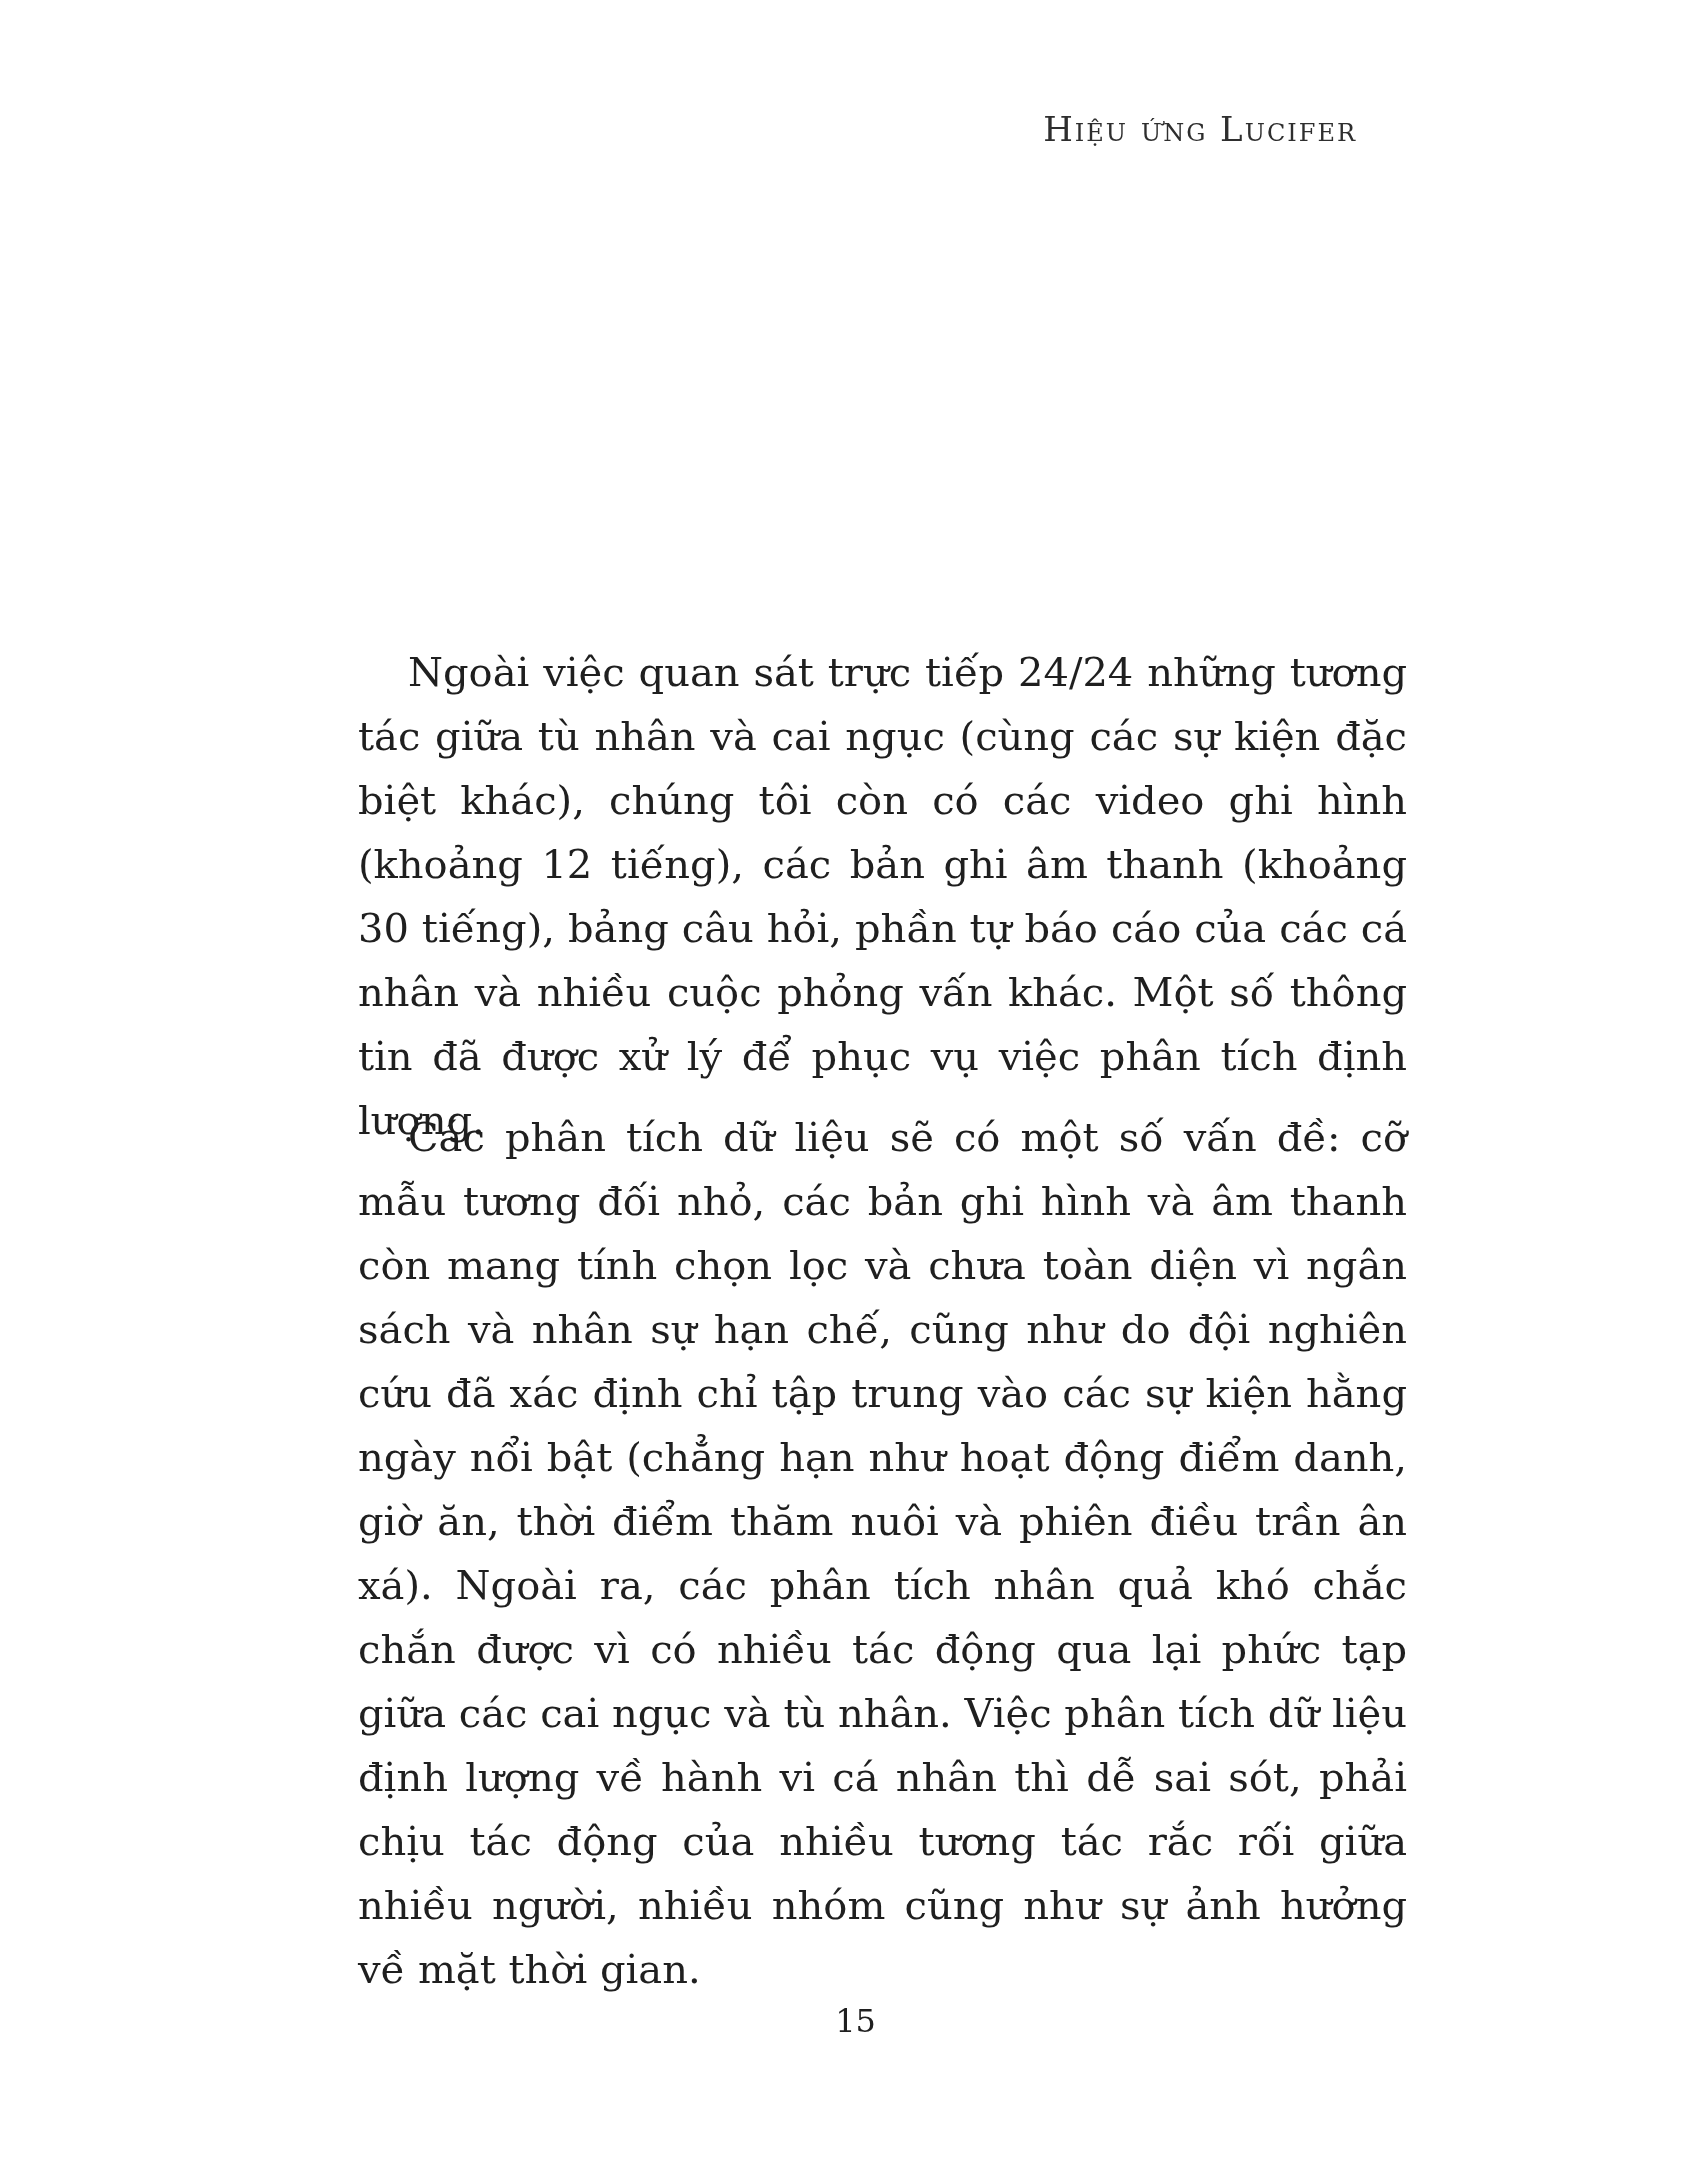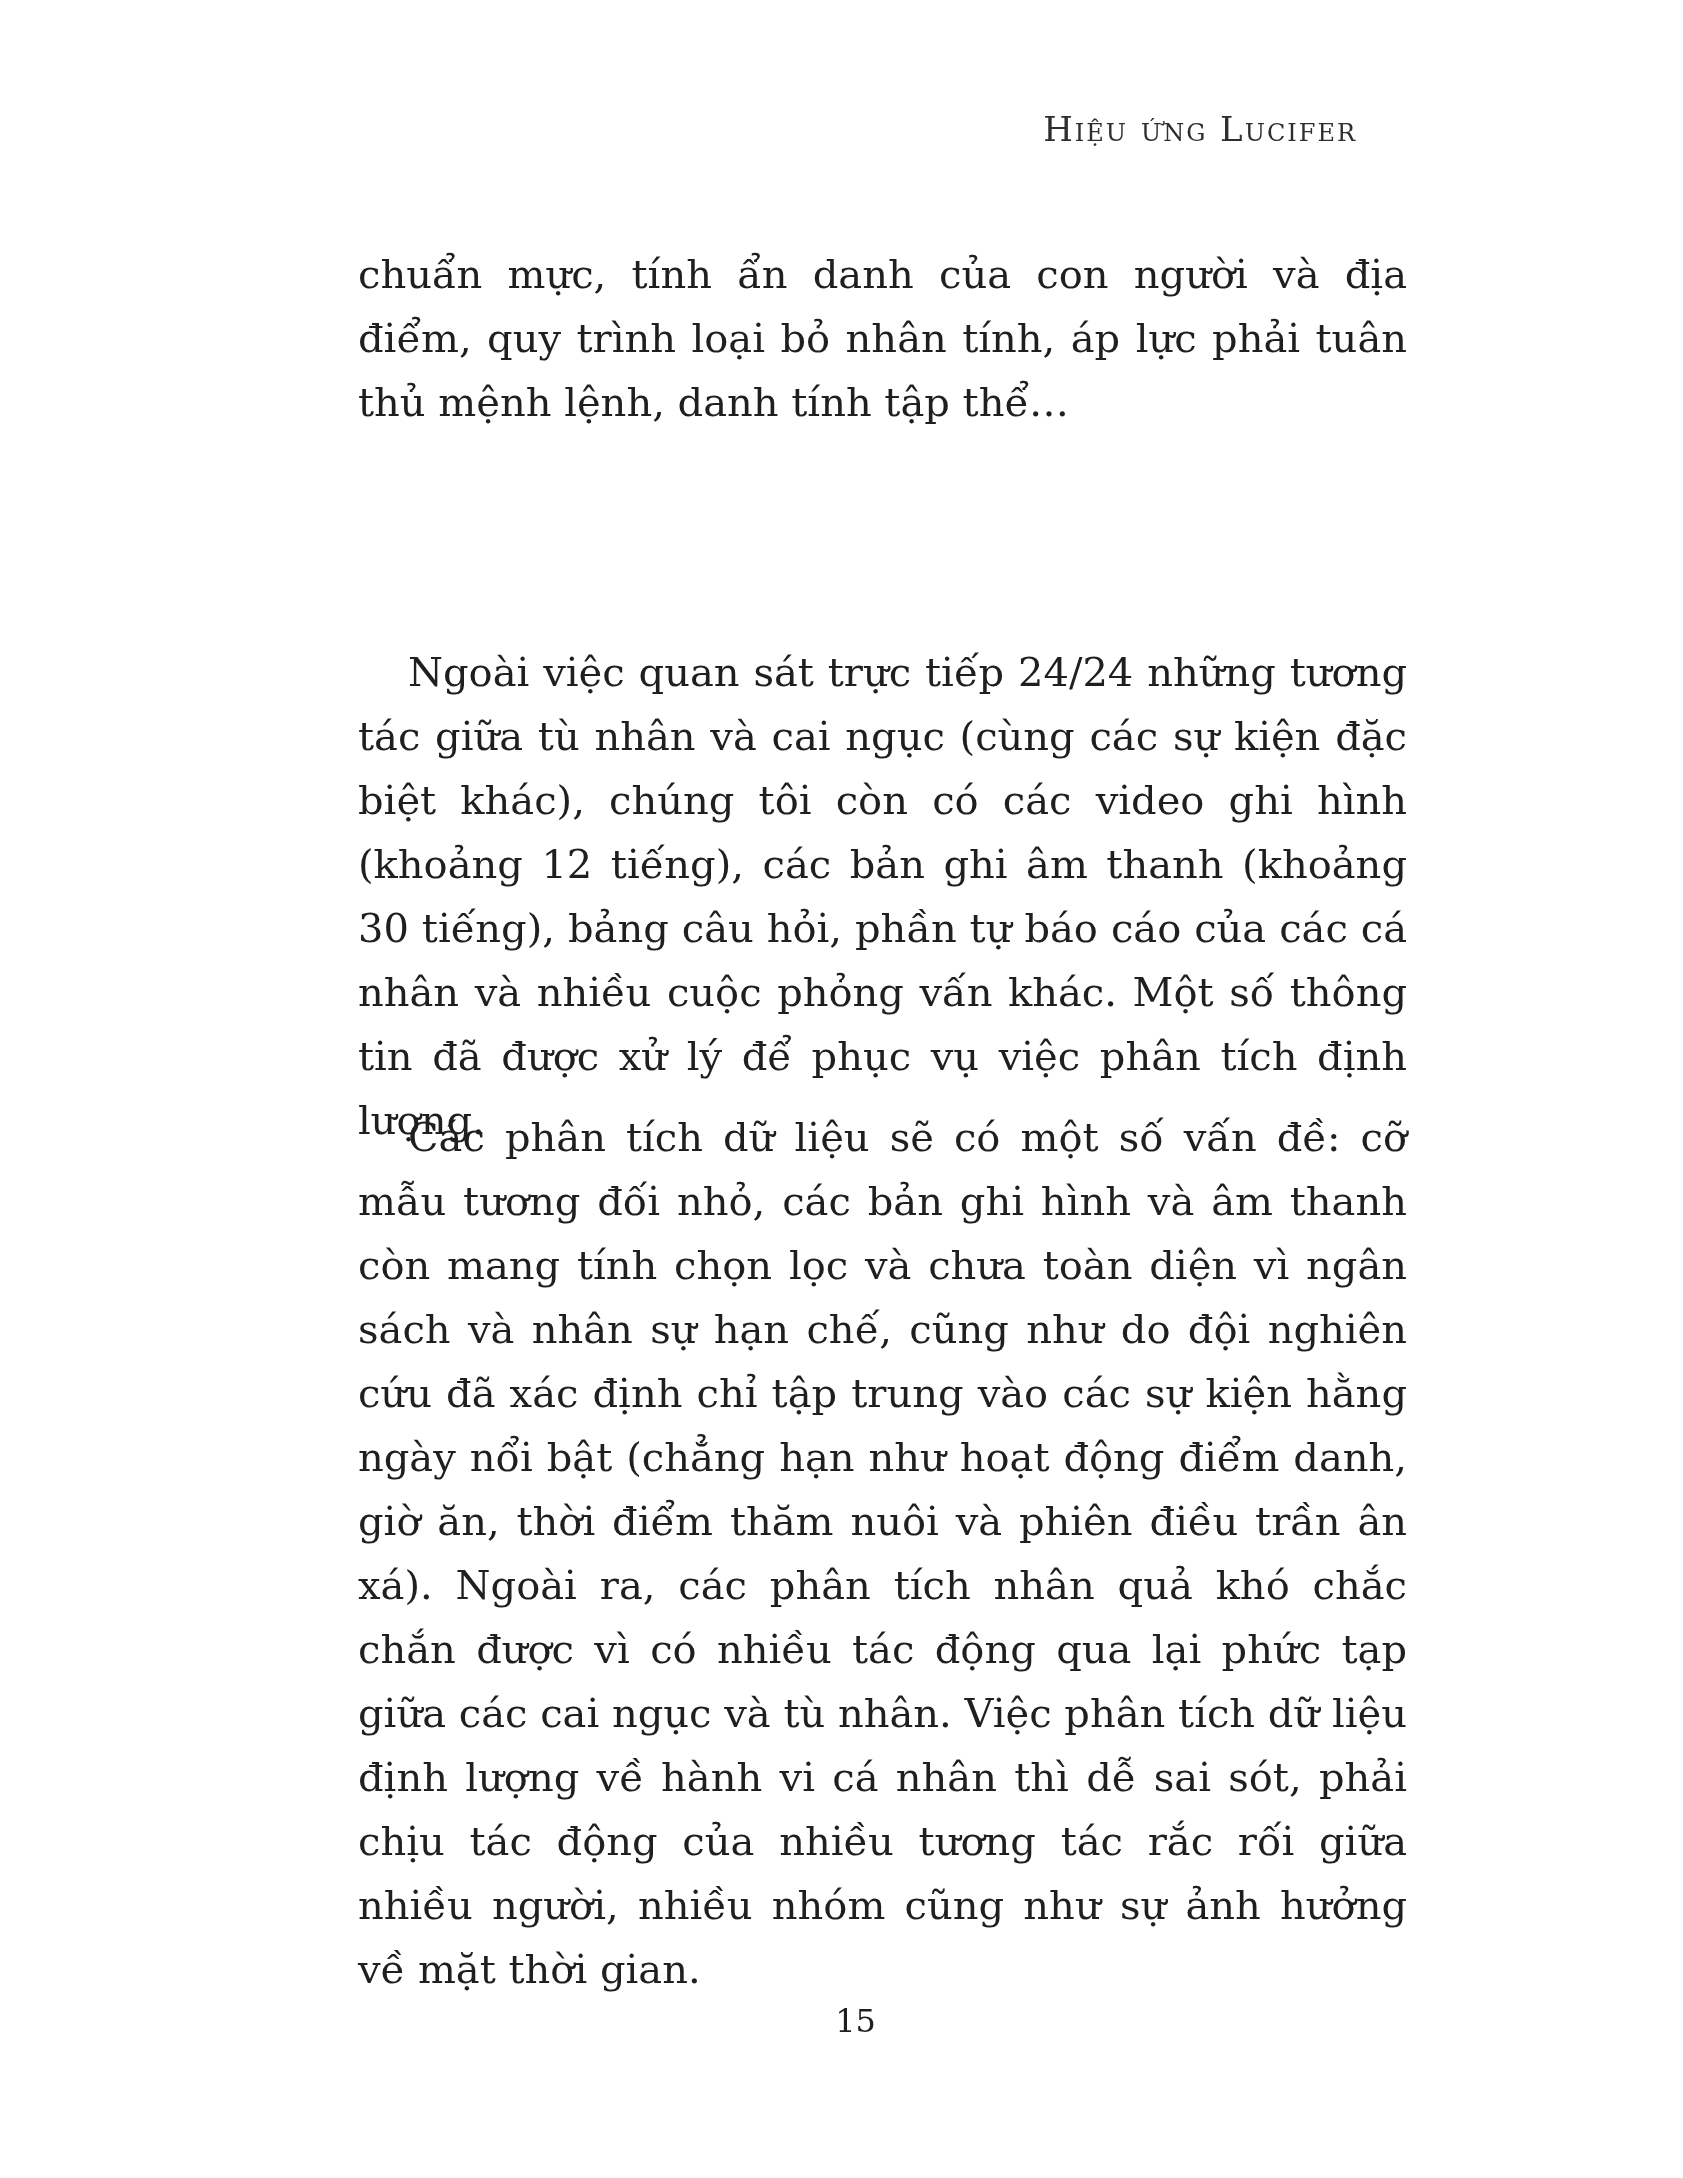--- a/index.html
+++ b/index.html
@@ -70,21 +70,20 @@
     color: var(--text, #1f1f1f);
   }
 </style>
 </head>
 <body>
 
 <div class="book-page">
 
   <div class="running-header">Hiệu ứng Lucifer</div>
 
-  <p class="body-text opening">chuẩn mực, tính ẩn danh của con người và địa điểm, quy trình loại bỏ nhân tính, áp lực phải tuân thủ mệnh lệnh, danh tính tập thể…</p>
 
 
   <p class="body-text para-2 indent">Ngoài việc quan sát trực tiếp 24/24 những tương tác giữa tù nhân và cai ngục (cùng các sự kiện đặc biệt khác), chúng tôi còn có các video ghi hình (khoảng 12 tiếng), các bản ghi âm thanh (khoảng 30 tiếng), bảng câu hỏi, phần tự báo cáo của các cá nhân và nhiều cuộc phỏng vấn khác. Một số thông tin đã được xử lý để phục vụ việc phân tích định lượng.</p>
 
   <p class="body-text para-3 indent">Các phân tích dữ liệu sẽ có một số vấn đề: cỡ mẫu tương đối nhỏ, các bản ghi hình và âm thanh còn mang tính chọn lọc và chưa toàn diện vì ngân sách và nhân sự hạn chế, cũng như do đội nghiên cứu đã xác định chỉ tập trung vào các sự kiện hằng ngày nổi bật (chẳng hạn như hoạt động điểm danh, giờ ăn, thời điểm thăm nuôi và phiên điều trần ân xá). Ngoài ra, các phân tích nhân quả khó chắc chắn được vì có nhiều tác động qua lại phức tạp giữa các cai ngục và tù nhân. Việc phân tích dữ liệu định lượng về hành vi cá nhân thì dễ sai sót, phải chịu tác động của nhiều tương tác rắc rối giữa nhiều người, nhiều nhóm cũng như sự ảnh hưởng về mặt thời gian.</p>
 
   <div class="page-number">15</div>
 
 </div>
 

